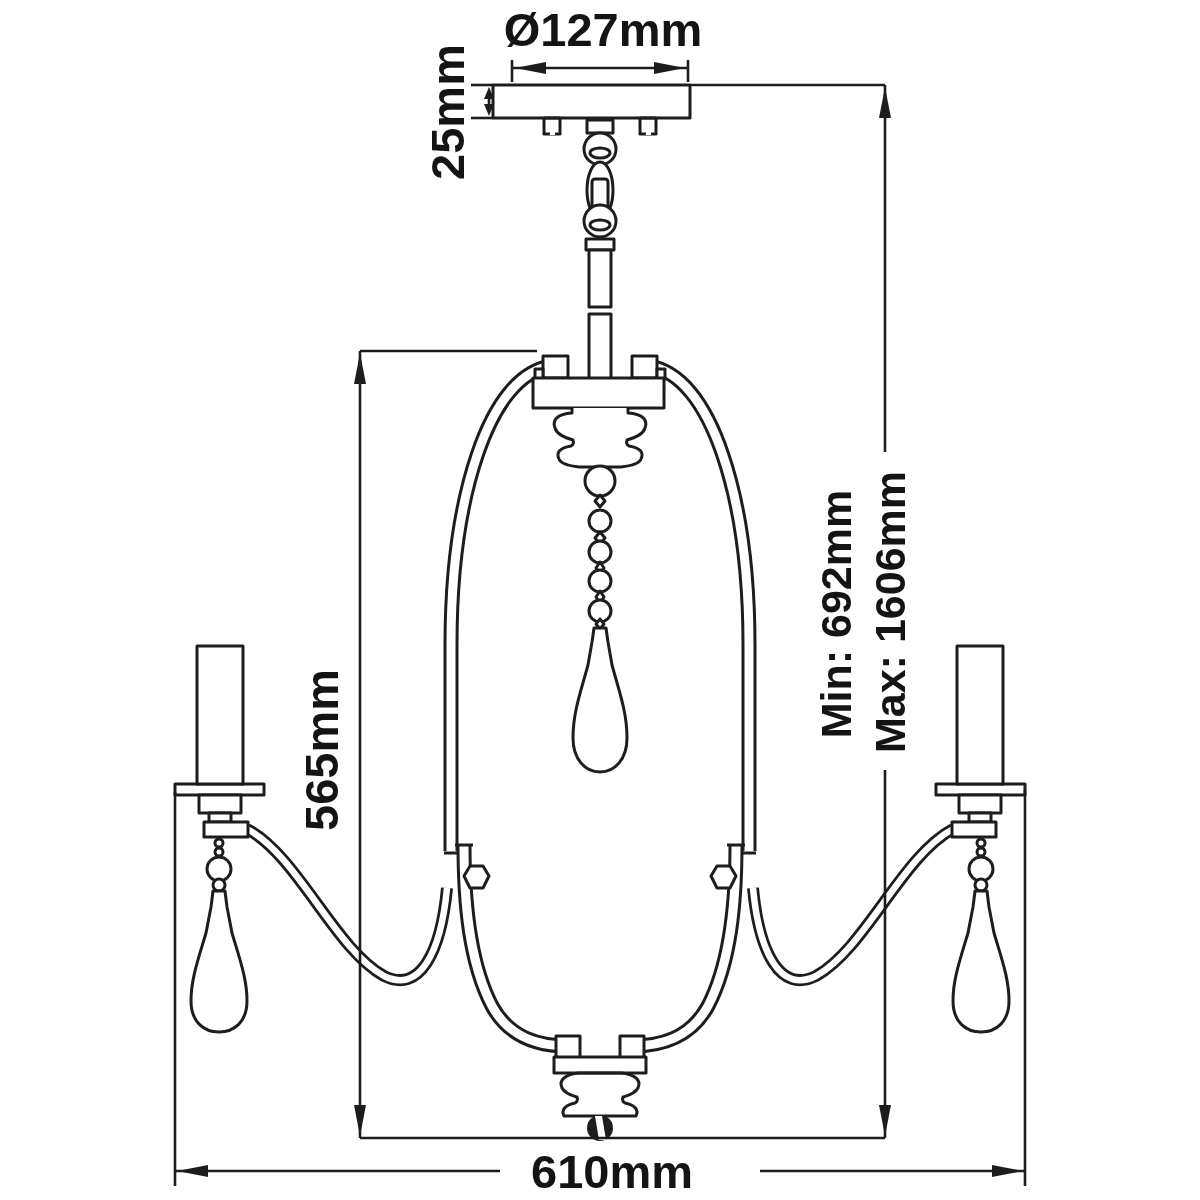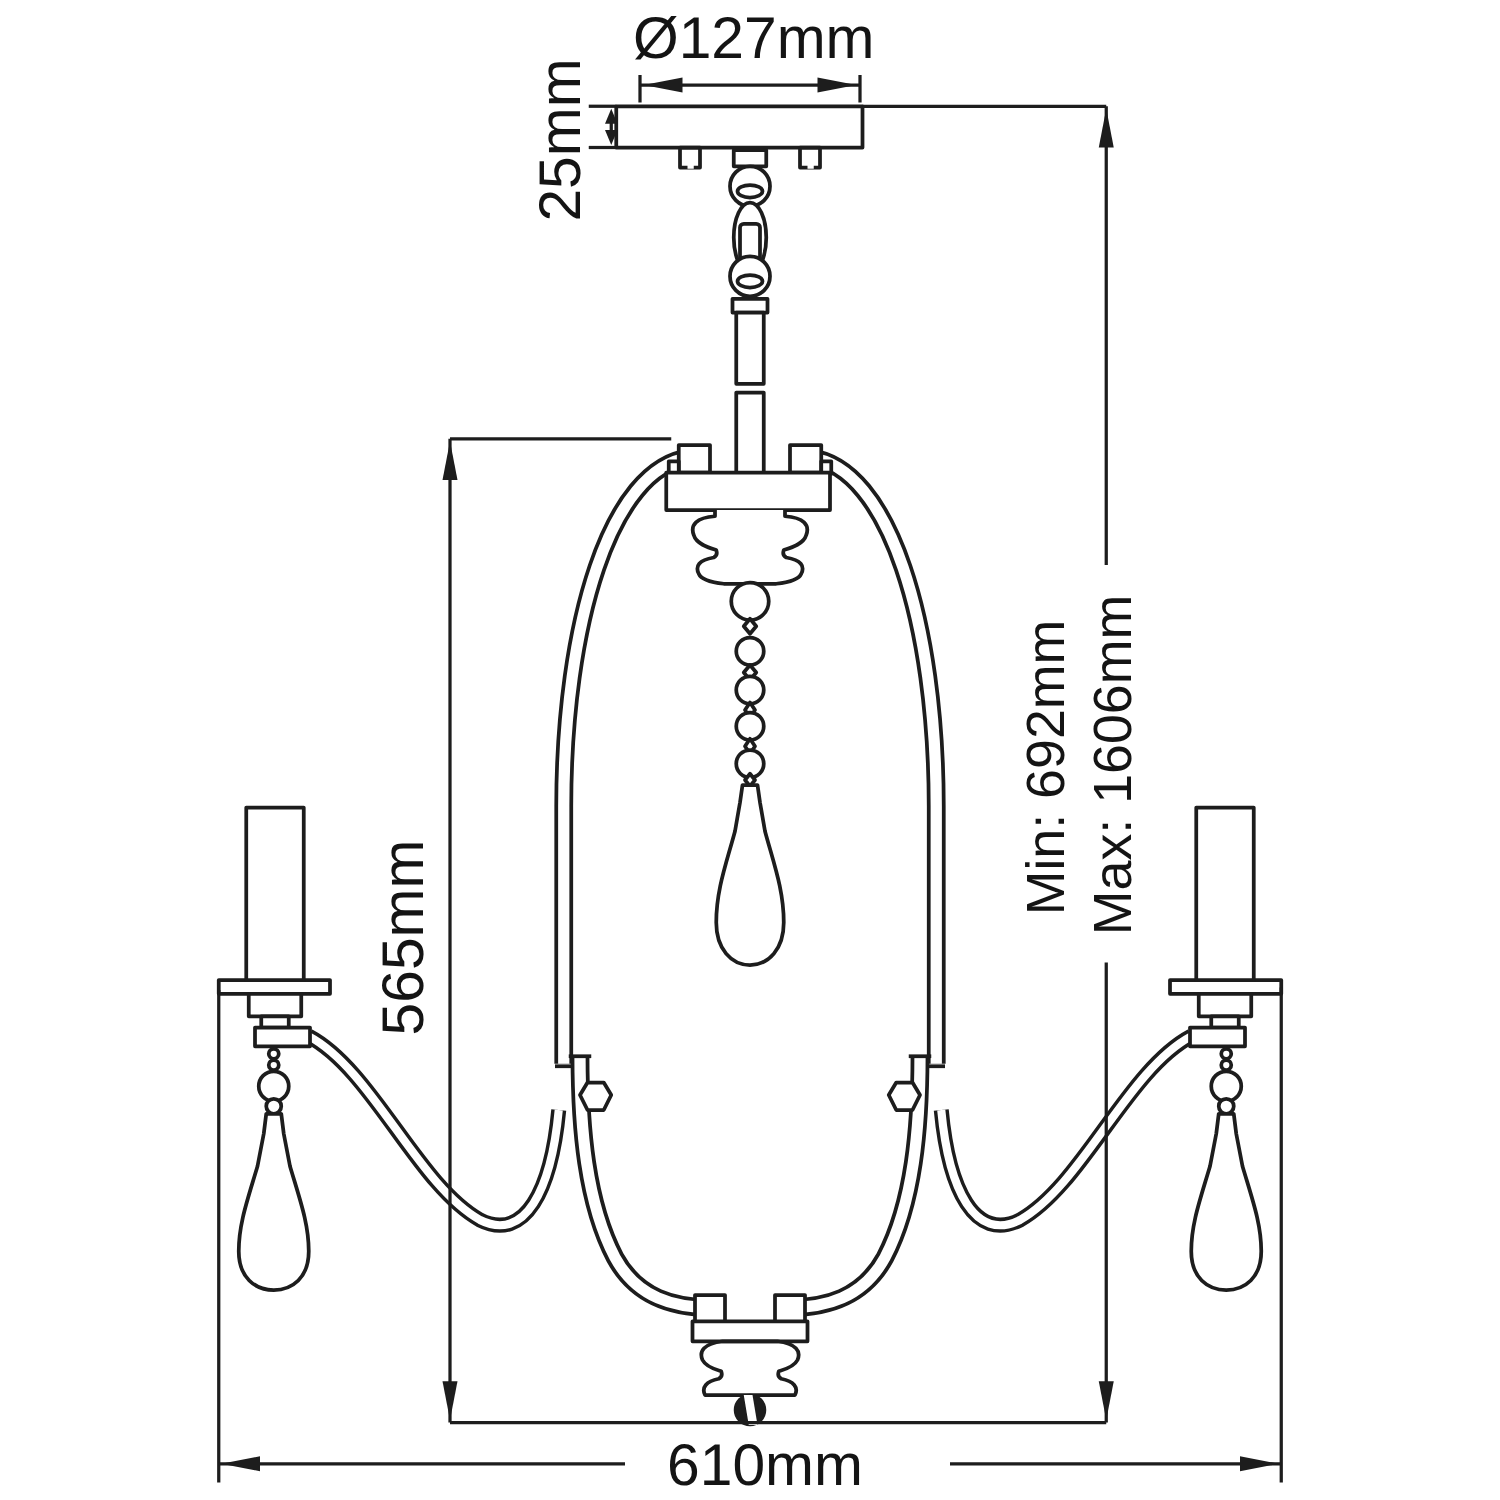--- a/index.html
+++ b/index.html
@@ -1,21 +1,21 @@
 <!DOCTYPE html>
 <html style="--bg: #ffffff; --line: #1d1d1d; --text: #141414;"><head>
 <meta charset="utf-8">
 <style>
   :root{
     --bg:#ffffff;
     --line:#1d1d1d;
     --text:#141414;
   }
   html,body{margin:0;padding:0;background:var(--bg);}
-  .stage{position:relative;width:1200px;height:1200px;background:var(--bg);overflow:hidden;}
+  .stage{position:relative;width:1200px;height:1200px;background:var(--bg);overflow:hidden;font-weight:bold;}
   svg{display:block;}
   text{font-family:"Liberation Sans","DejaVu Sans",sans-serif;fill:var(--text);}
   .dim-label{font-size:47px;}
   .dim-label-small{font-size:43px;}
   .stroke{stroke:var(--line);fill:none;stroke-width:3;stroke-linejoin:round;}
   .stroke-thin{stroke:var(--line);fill:none;stroke-width:2.6;}
   .whitefill{fill:#ffffff;}
   .solid{fill:var(--line);stroke:none;}
   .tube-out{stroke:var(--line);fill:none;}
   .tube-in{stroke:#ffffff;fill:none;}

